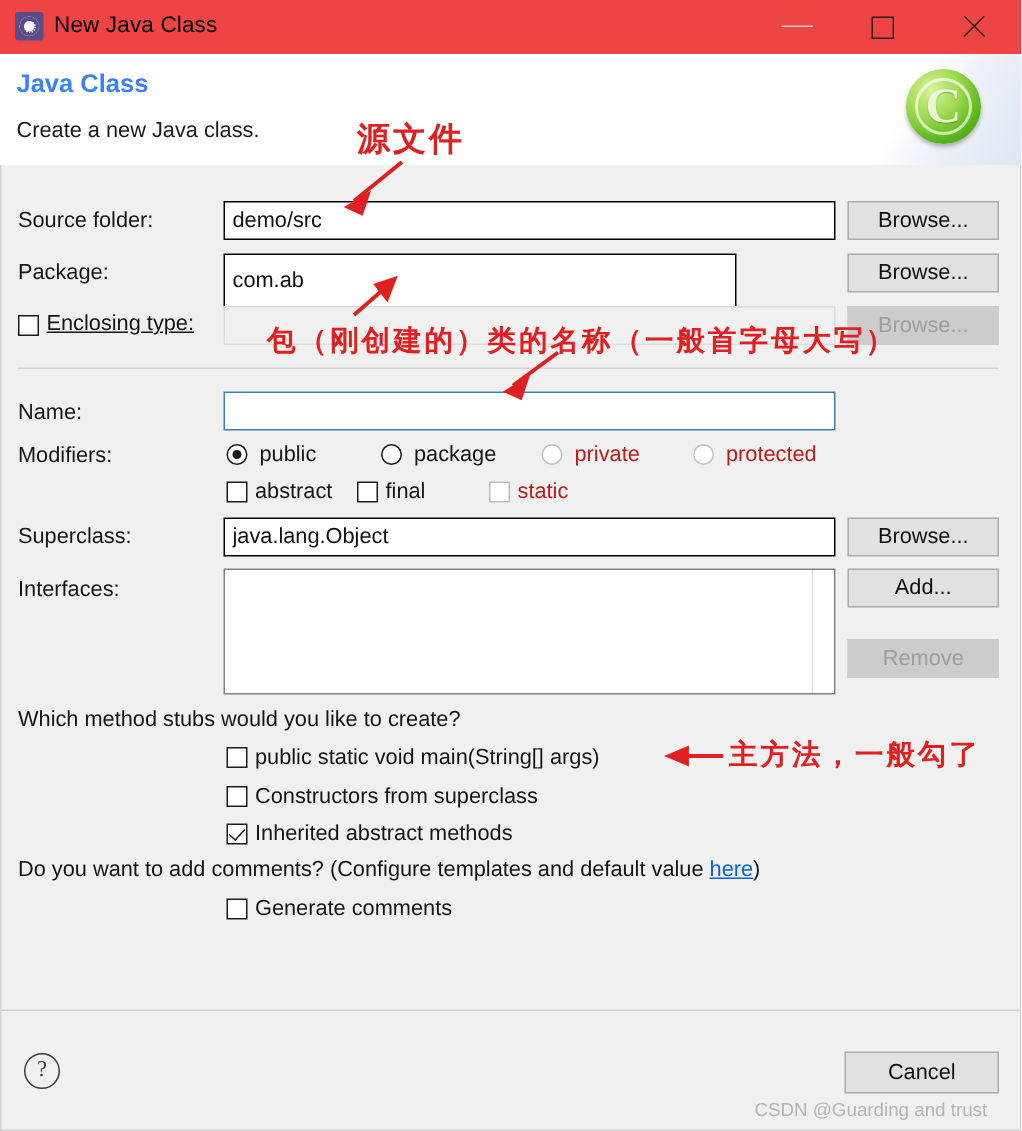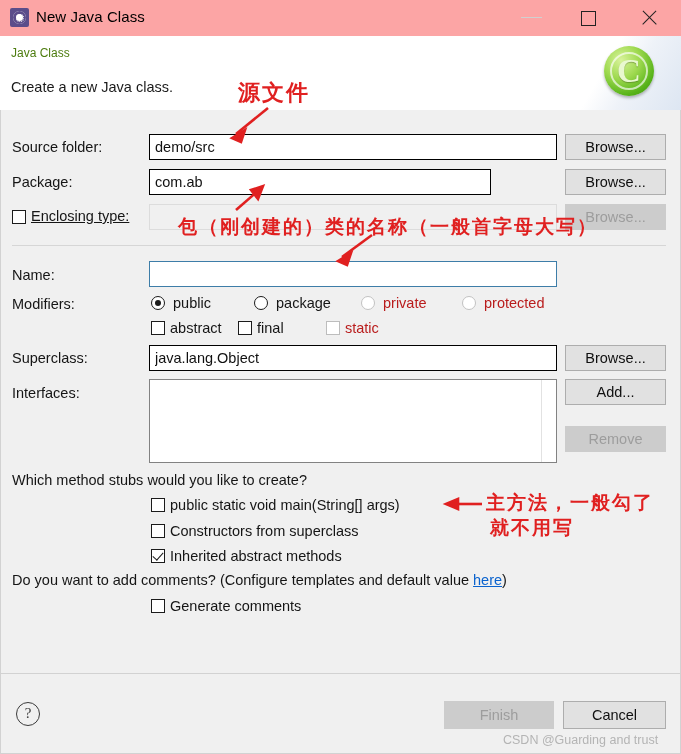--- a/index.html
+++ b/index.html
@@ -16,21 +16,21 @@
     width: 681px; height: 754px;
     background: #f0f0f0;
     box-sizing: border-box;
     overflow: hidden;
   }
 
   
   .titlebar {
     position: absolute; left: 0; top: 0;
     width: 681px; height: 36px;
-    background: #fca5a5;
+    background: #ef4444;
     border-bottom: 1px solid #ffffff;
   }
   .title-icon {
     position: absolute; left: 10px; top: 8px;
     width: 19px; height: 19px;
     background: #5b4d8a;
     border-radius: 2px;
   }
   .title-icon .gear {
     position: absolute; left: 3px; top: 3px;
@@ -82,21 +82,21 @@
 
   
   .header {
     position: absolute; left: 0; top: 36px;
     width: 681px; height: 74px;
     background: #ffffff;
     border-bottom: 1px solid #cfcfcf;
   }
   .header-title {
     position: absolute; left: 11px; top: 10px;
-    font-size: 12px; font-weight: normal; color: #4d7c0f;
+    font-size: 17px; font-weight: bold; color: #3b82f6;
   }
   .header-sub {
     position: absolute; left: 11px; top: 43px;
     font-size: 14.5px; color: #1a1a1a;
   }
   .header-banner {
     position: absolute; right: 0; top: 0;
     width: 120px; height: 74px;
     background: linear-gradient(120deg, #ffffff 0%, #ffffff 38%, #eef2f8 60%, #dde6f2 100%);
   }
@@ -305,21 +305,21 @@
     <div class="c">C</div>
   </div>
 
   <div class="body-area"></div>
 
   <div class="lbl" style="left:12px; top:139px;">Source folder:</div>
   <input class="tfield" style="left: 149px; top: 134px; width: 408px; height: 26px;" value="demo/src">
   <div class="btn" style="left:565px; top:134px; width:101px; height:26px; line-height:24px;">Browse...</div>
 
   <div class="lbl" style="left:12px; top:174px;">Package:</div>
-  <input class="tfield" style="left: 149px; top: 169px; width: 342px; height: 26px;" value="com.ab">
+  <input class="tfield" style="left: 149px; top: 169px; width: 342px; height: 36px;" value="com.ab">
   <div class="btn" style="left:565px; top:169px; width:101px; height:26px; line-height:24px;">Browse...</div>
 
   <div class="cbx" style="left:12px; top:210px;"></div>
   <div class="lbl" style="left:31px; top:208px;text-decoration:underline;">Enclosing type:</div>
   <div class="tfield disabled" style="left:149px; top:204px; width:408px; height:26px;"></div>
   <div class="btn disabled" style="left:565px; top:204px; width:101px; height:26px; line-height:24px;">Browse...</div>
 
   <div class="sep" style="left:12px; top:245px; width:654px;"></div>
 
   <div class="lbl" style="left:12px; top:267px;">Name:</div>
@@ -372,29 +372,27 @@
 
   <div class="lbl" style="left:12px; top:572px;">
     <span>Do you want to add comments? (Configure templates and default value </span><span class="link">here</span><span>)</span>
   </div>
 
   <div class="cbx" style="left:151px; top:599px;"></div>
   <div class="lbl" style="left:170px; top:598px;">Generate comments</div>
 
   <div class="footer"></div>
   <div class="help-icon">?</div>
-  <div class="btn disabled finish-btn">Finish</div>
   <div class="btn cancel-btn">Cancel</div>
   <div class="watermark">CSDN @Guarding and trust</div>
 
   <div class="anno" style="left:178px; top:214px;">包（刚创建的）</div>
   <div class="anno" style="left:238px; top:78px; font-size:22px;">源文件</div>
   <div class="anno" style="left:325px; top:214px;">类的名称（一般首字母大写）</div>
   <div class="anno" style="left:486px; top:490px;">主方法，一般勾了</div>
-  <div class="anno" style="left:490px; top:515px;">就不用写</div>
 
   <svg class="anno-svg">
 
     <g stroke="#e02020" stroke-width="2.6" fill="#e02020">
       <line x1="268" y1="108" x2="236" y2="134"></line>
       <polygon points="232,138 245,130 241,142"></polygon>
     </g>
 
     <g stroke="#e02020" stroke-width="2.6" fill="#e02020">
       <line x1="236" y1="210" x2="259" y2="190"></line>

